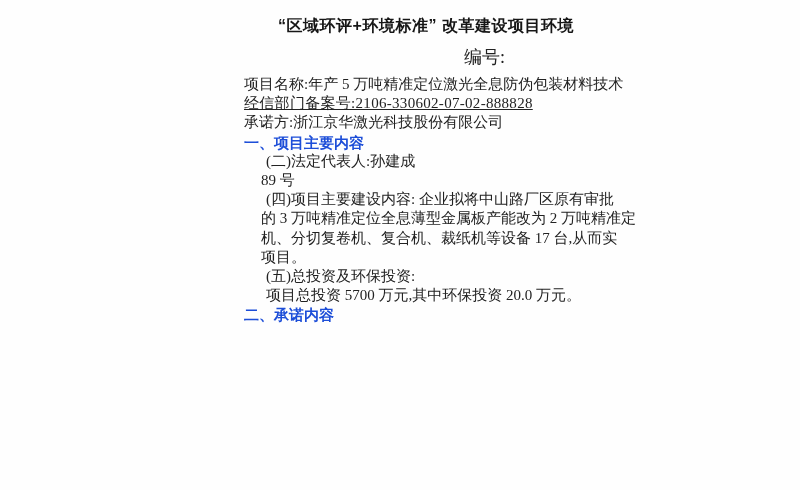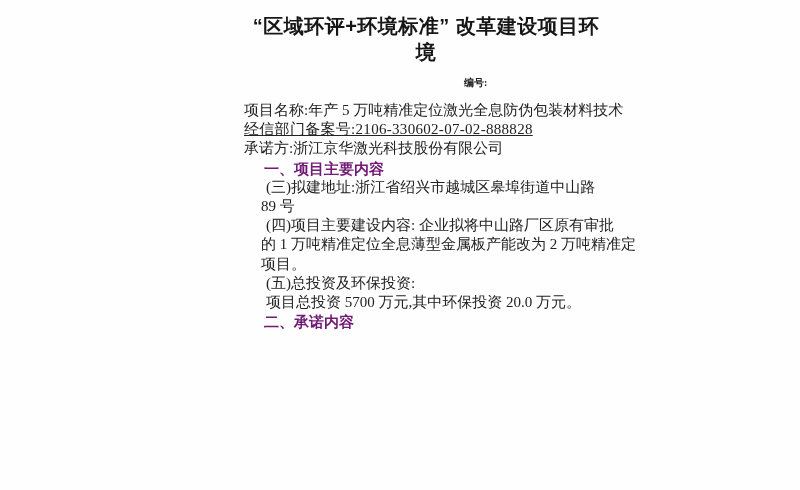--- a/index.html
+++ b/index.html
@@ -19,52 +19,51 @@
   .doc {
     position: absolute;
     left: 244px;
     top: 0;
     width: 404px;
     color: #1e1e1e;
   }
   .title {
     font-family: "Liberation Sans", "DejaVu Sans", sans-serif;
     font-weight: 700;
-    font-size: 20px;
+    font-size: 16px;
     line-height: 26px;
     text-align: center;
     letter-spacing: 0.5px;
     padding: 13px 40px 0 0;
     color: #161616;
   }
   .serial {
     margin-top: 10px;
     padding-left: 220px;
     font-family: "Liberation Serif", "DejaVu Serif", serif;
-    font-size: 10px;
+    font-size: 18px;
     line-height: 16px;
-    font-weight: 700;
+    font-weight: 400;
     color: #222;
   }
   .body-block {
     margin-top: 10px;
     font-family: "Liberation Serif", "DejaVu Serif", serif;
     font-size: 15px;
     line-height: 19.2px;
     color: #222;
   }
   .line { white-space: nowrap; }
   .wrap  { padding-left: 54px; }  
   .item  { padding-left: 22px; }  
   .cont  { padding-left: 17px; }  
   .heading {
     font-family: "Liberation Sans", "DejaVu Sans", sans-serif;
     font-weight: 700;
-    color: #701a75;
-    margin-left: 20px;
+    color: #1d4ed8;
   }
   .num { letter-spacing: 0.3px; text-decoration: underline; }
 </style>
 </head>
 <body>
 
 <div class="page">
   <div class="doc">
 
     <div class="title">
@@ -74,24 +73,25 @@
     <div class="serial">
       <span>编号:</span>
     </div>
 
     <div class="body-block">
       <div class="line">项目名称:年产 5 万吨精准定位激光全息防伪包装材料技术</div>
       <div class="line num">经信部门备案号:2106-330602-07-02-888828</div>
       <div class="line">承诺方:浙江京华激光科技股份有限公司</div>
 
       <div class="line heading">一、项目主要内容</div>
-      <div class="line item">(三)拟建地址:浙江省绍兴市越城区皋埠街道中山路</div>
+      <div class="line item">(二)法定代表人:孙建成</div>
       <div class="line cont">89 号</div>
       <div class="line item">(四)项目主要建设内容: 企业拟将中山路厂区原有审批</div>
-      <div class="line cont">的 1 万吨精准定位全息薄型金属板产能改为 2 万吨精准定</div>
+      <div class="line cont">的 3 万吨精准定位全息薄型金属板产能改为 2 万吨精准定</div>
+      <div class="line cont">机、分切复卷机、复合机、裁纸机等设备 17 台,从而实</div>
       <div class="line cont">项目。</div>
       <div class="line item">(五)总投资及环保投资:</div>
       <div class="line item">项目总投资 5700 万元,其中环保投资 20.0 万元。</div>
 
       <div class="line heading">二、承诺内容</div>
 
     </div>
 
   </div>
 </div>

